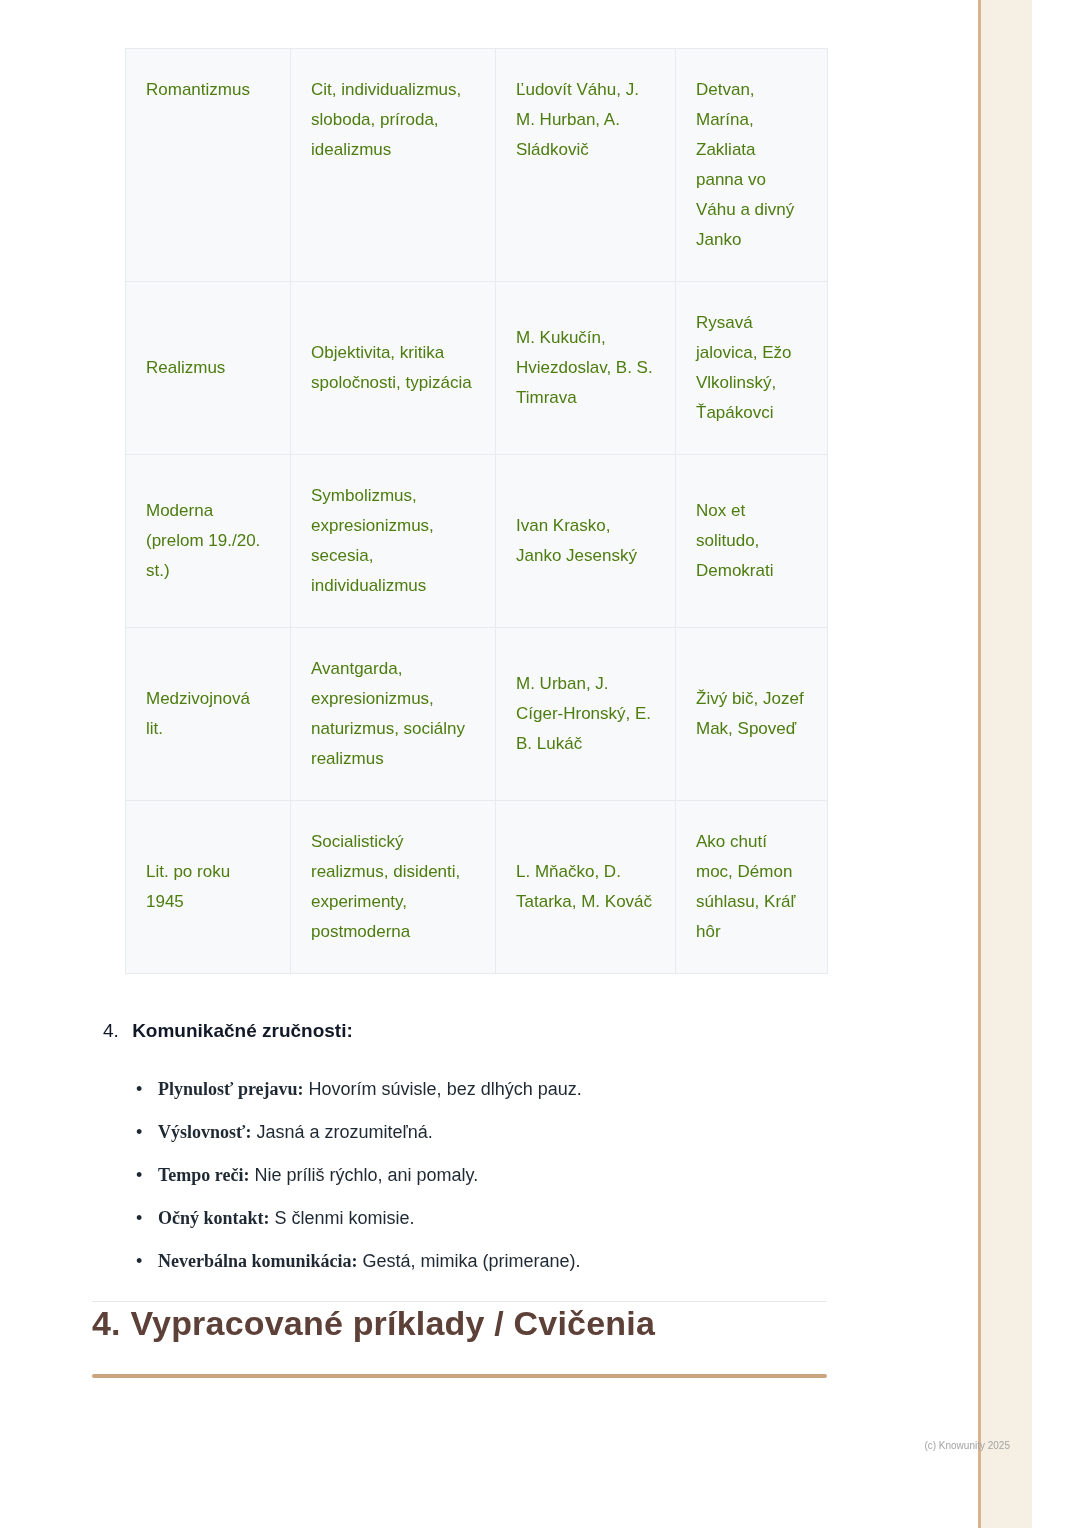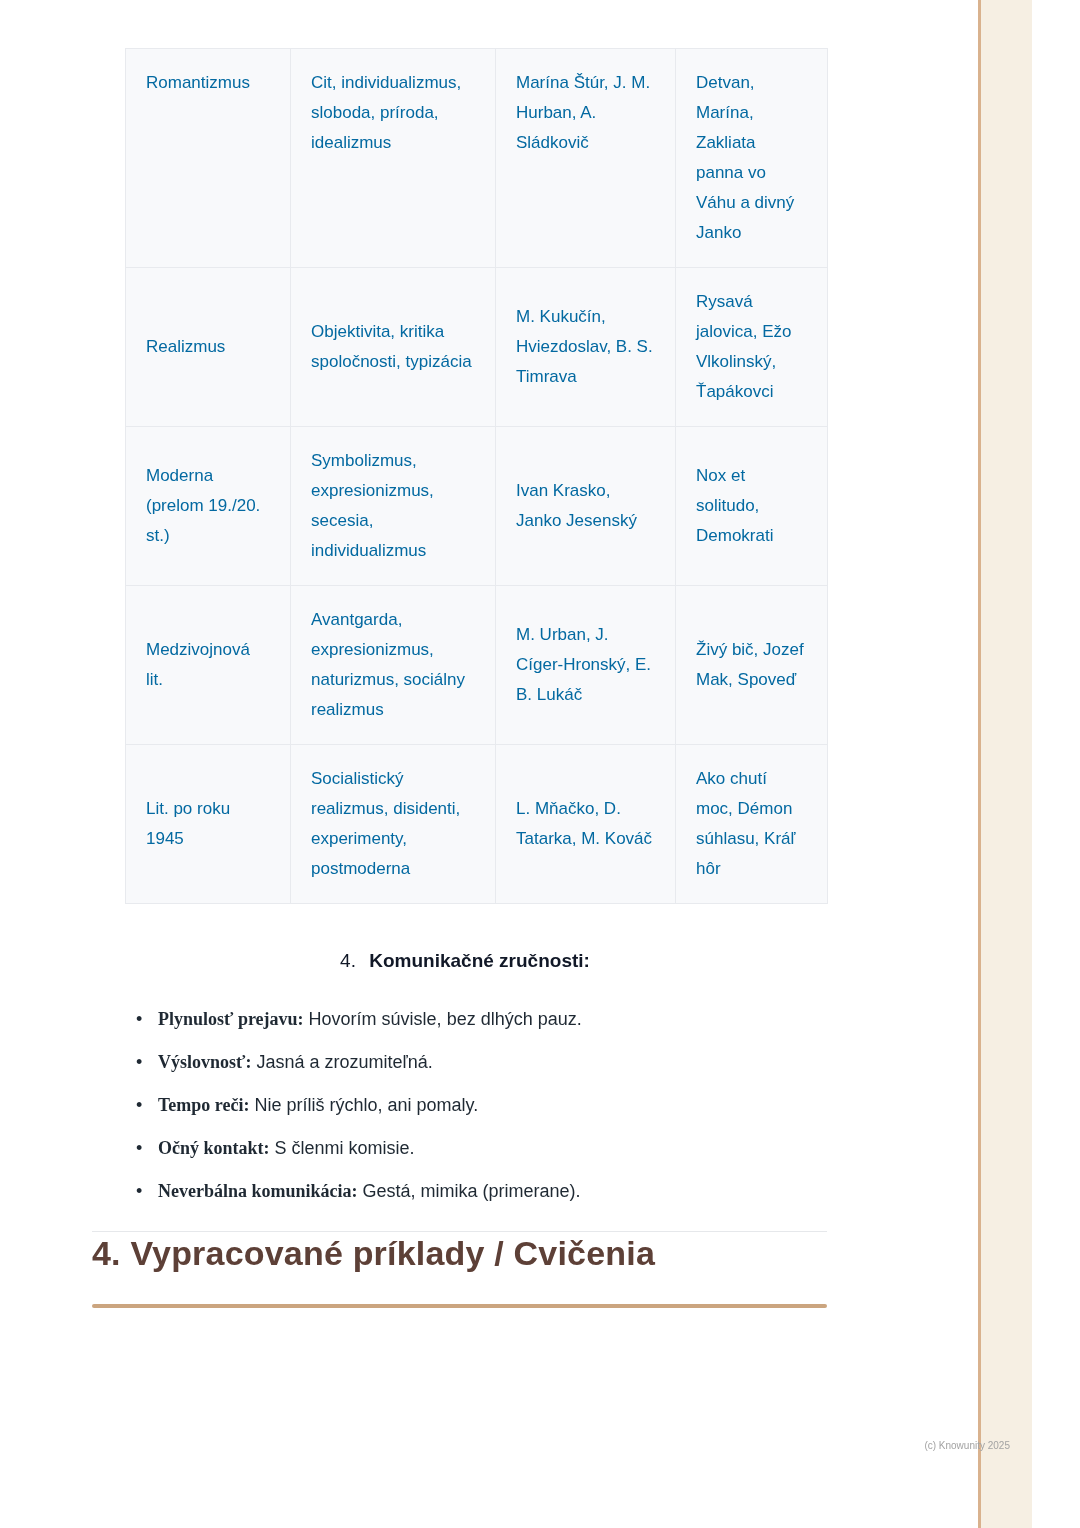--- a/index.html
+++ b/index.html
@@ -45,34 +45,33 @@
     width: 702px;
     margin: 48px 0 0 33px;
   }
   table.lit-table col.c1 { width: 165px; }
   table.lit-table col.c2 { width: 205px; }
   table.lit-table col.c3 { width: 180px; }
   table.lit-table col.c4 { width: 152px; }
   table.lit-table td {
     border: 1px solid #e8eaee;
     background: #f8f9fb;
-    padding: 19px 20px;
+    padding: 26px 20px;
     font-size: 17px;
     line-height: 30px;
     vertical-align: middle;
-    color: #0369a1;
+    color: #4d7c0f;
     word-wrap: break-word;
   }
   table.lit-table tr.va-top td { vertical-align: top; }
   .section-heading {
     margin: 44px 0 0 11px;
     font-size: 19px;
     line-height: 26px;
     color: #111827;
-    text-align: center;
   }
   .sec-num { font-weight: 400; margin-right: 8px; }
   .sec-title { font-weight: 700; }
   ul.bullets {
     list-style: none;
     margin-top: 32px;
   }
   ul.bullets li {
     position: relative;
     padding-left: 66px;
@@ -125,21 +124,21 @@
       <colgroup>
         <col class="c1">
           <col class="c2">
           <col class="c3">
           <col class="c4">
       </colgroup>
       <tbody>
         <tr class="va-top">
           <td>Romantizmus</td>
           <td>Cit, individualizmus, sloboda, príroda, idealizmus</td>
-          <td>Marína Štúr, J. M. Hurban, A. Sládkovič</td>
+          <td>Ľudovít Váhu, J. M. Hurban, A. Sládkovič</td>
           <td>Detvan, Marína, Zakliata panna vo Váhu a divný Janko</td>
         </tr>
         <tr>
           <td>Realizmus</td>
           <td>Objektivita, kritika spoločnosti, typizácia</td>
           <td>M. Kukučín, Hviezdoslav, B. S. Timrava</td>
           <td>Rysavá jalovica, Ežo Vlkolinský, Ťapákovci</td>
         </tr>
         <tr>
           <td>Moderna (prelom 19./20. st.)</td>

